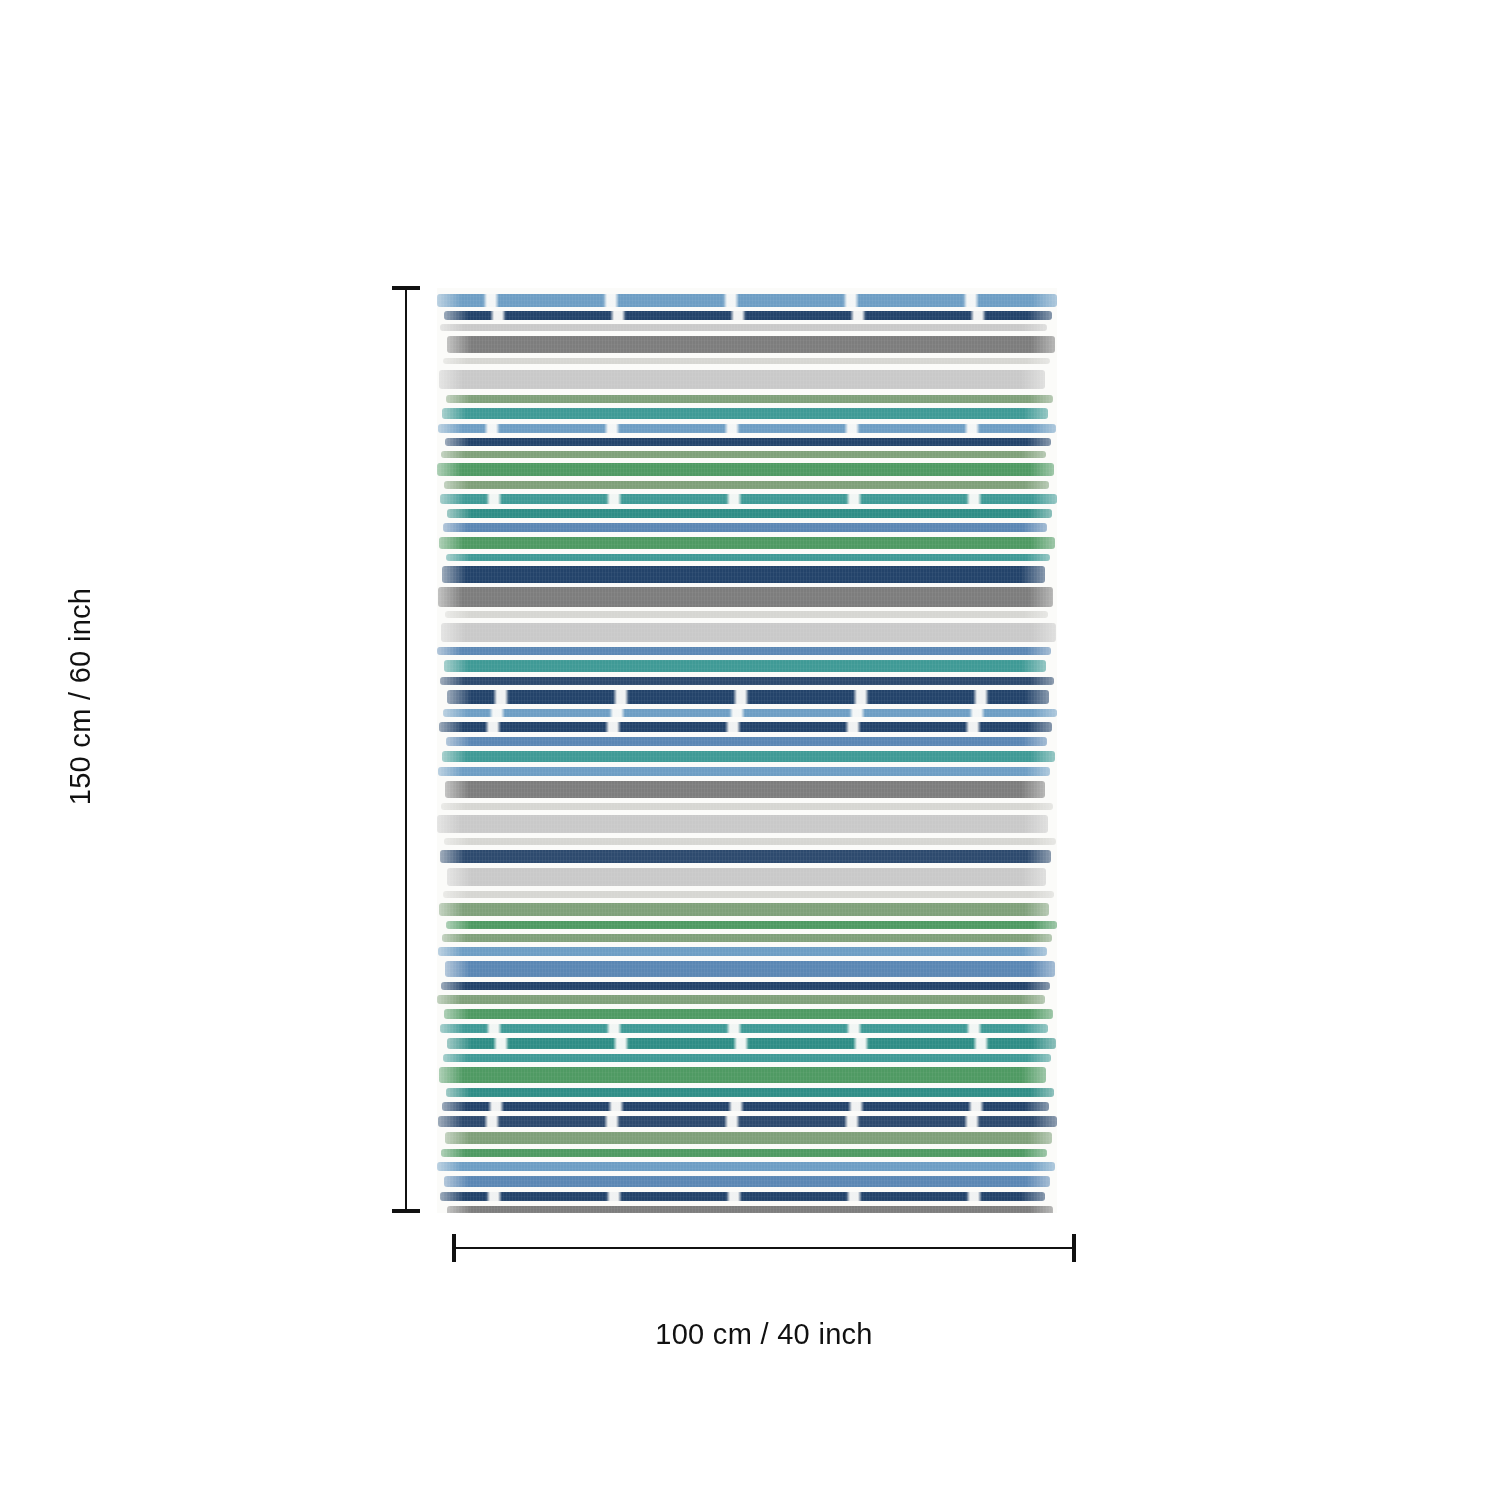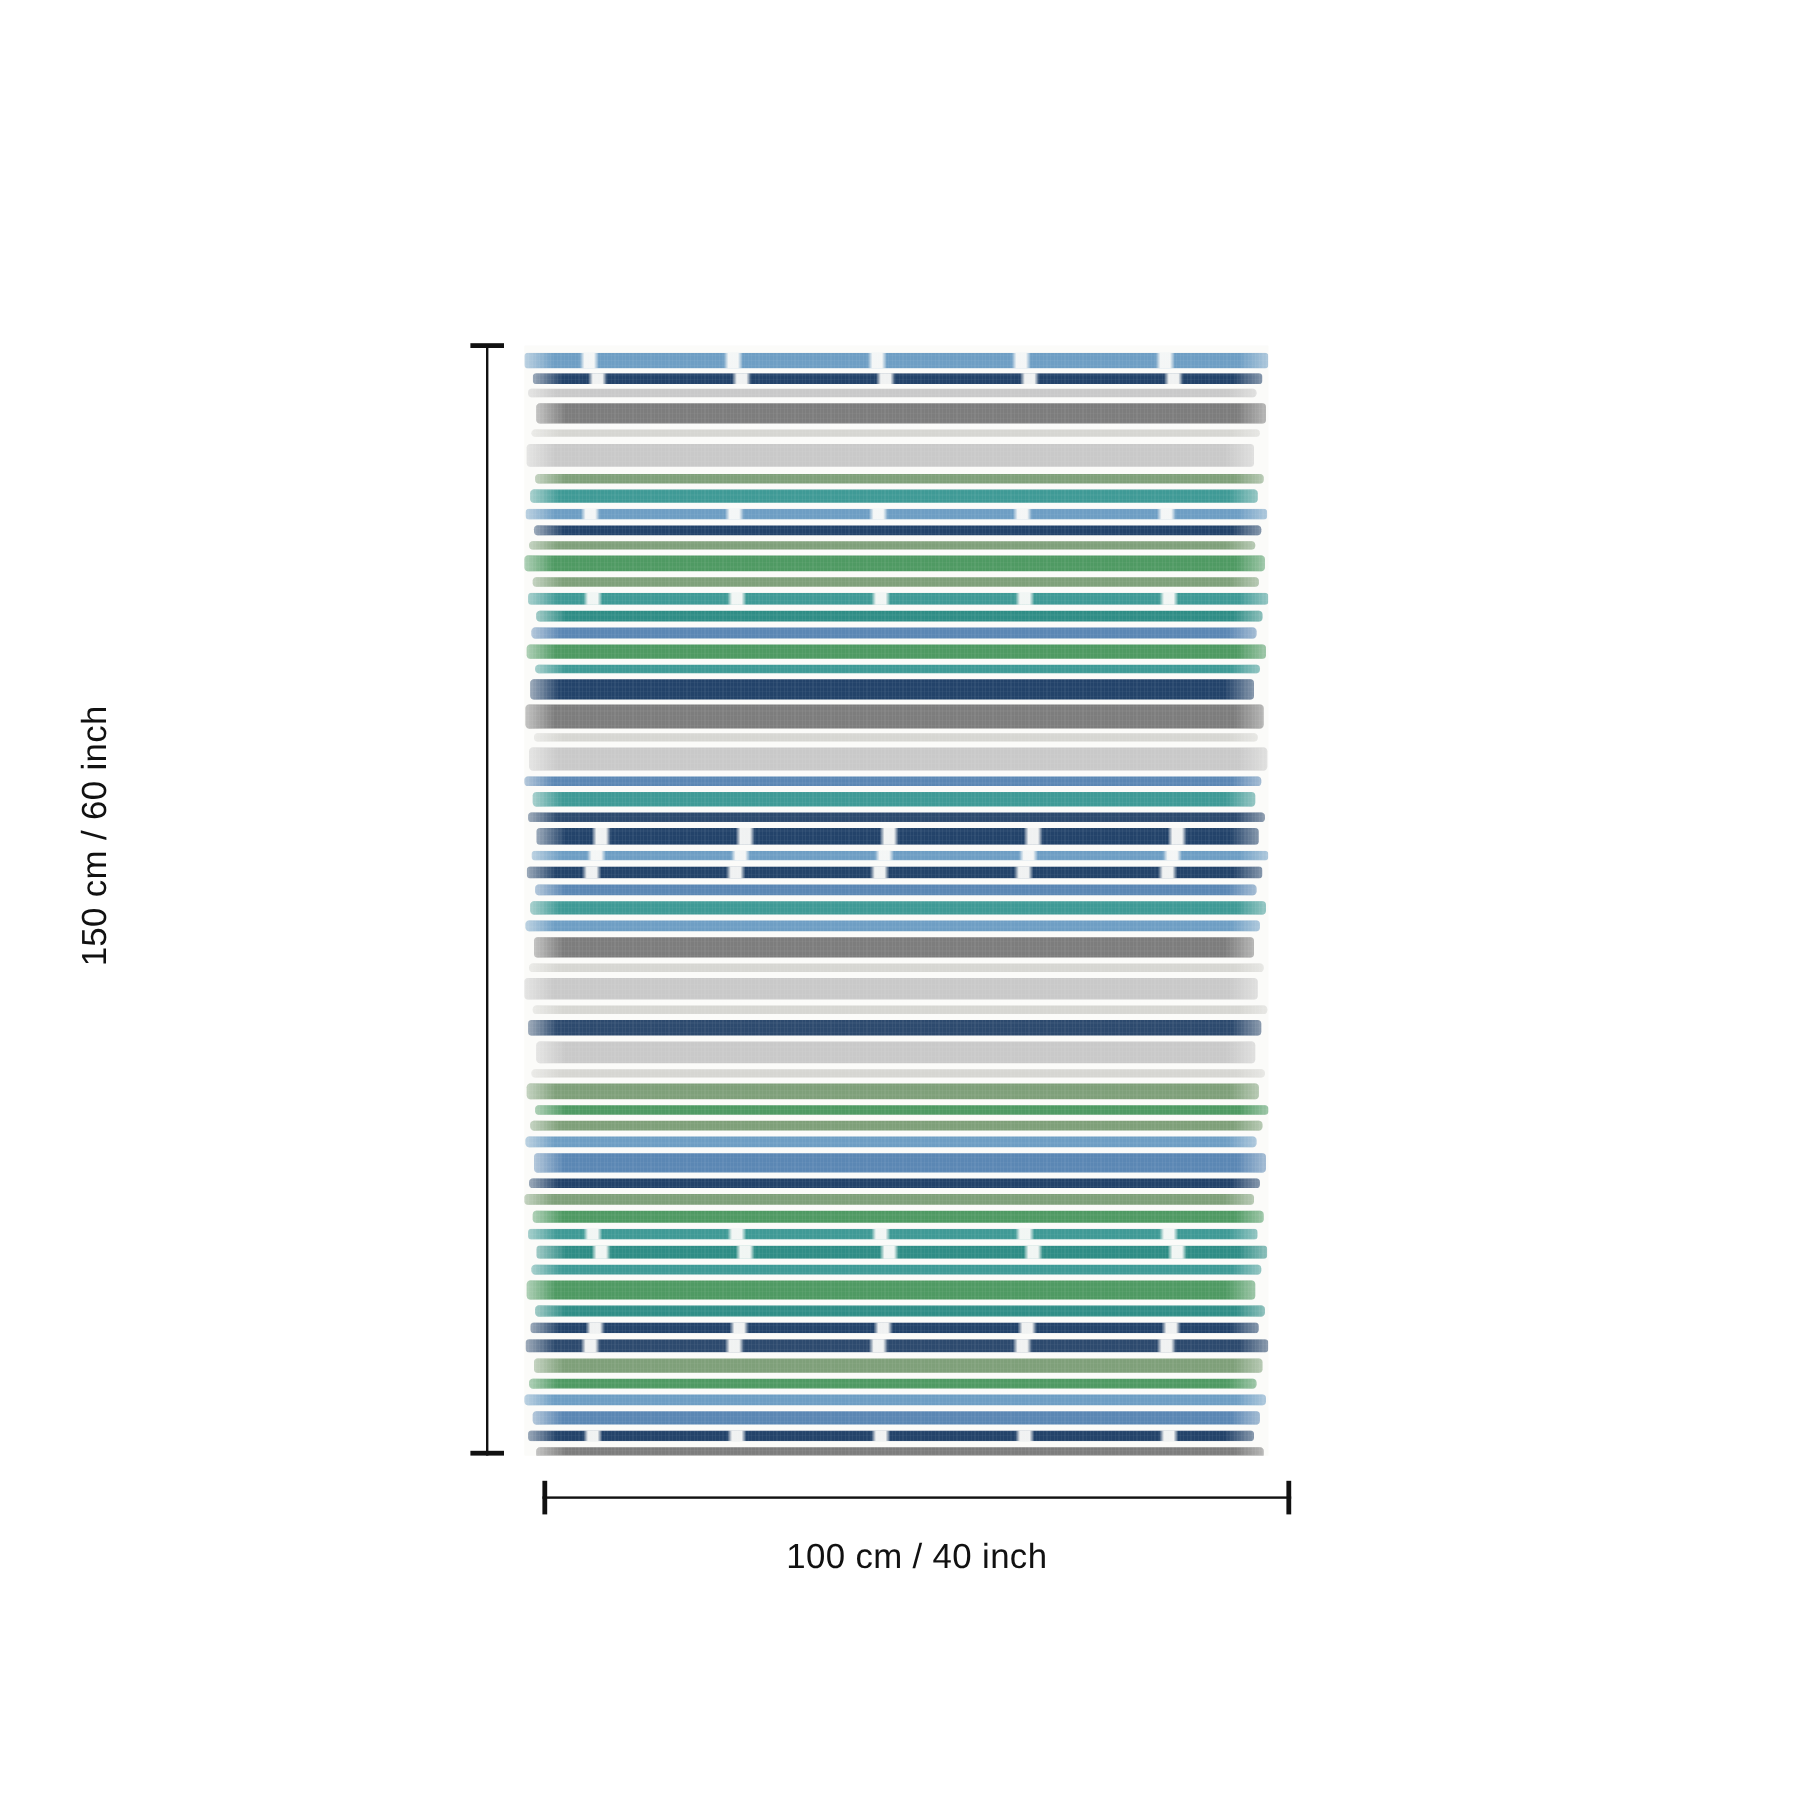--- a/index.html
+++ b/index.html
@@ -116,21 +116,21 @@
     width: 4px;
     height: 28px;
     background: #111;
   }
   #width-cap-left { left: 452px; }
   #width-cap-right { left: 1072px; }
 
   #width-label {
     position: absolute;
     left: 452px;
-    top: 1282px;
+    top: 1318px;
     width: 624px;
     text-align: center;
     font-size: 29px;
     color: #111;
     letter-spacing: .3px;
     white-space: nowrap;
   }
 </style>
 </head>
 <body>

